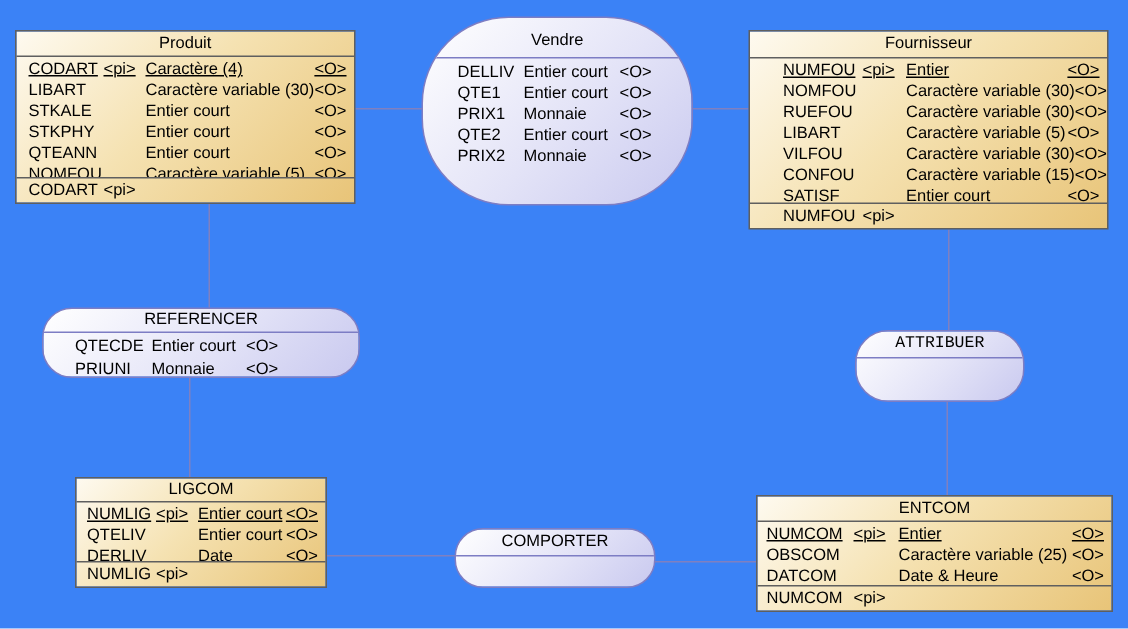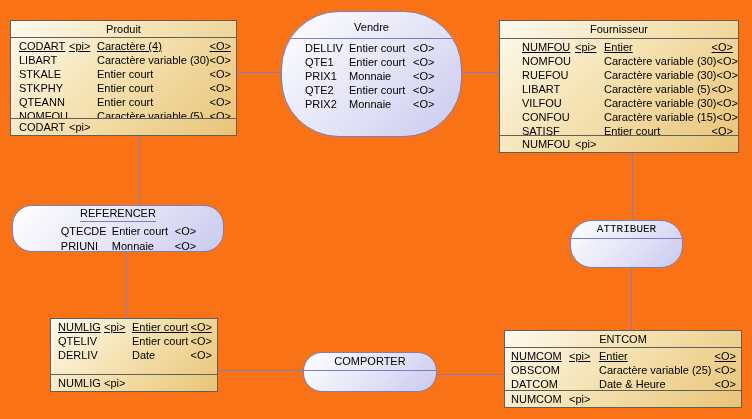--- a/index.html
+++ b/index.html
@@ -1,17 +1,17 @@
 <!DOCTYPE html>
 <html style="--entity-border: #5f5f5f; --entity-fill-light: #fefaf0; --entity-fill-dark: #e8c478; --assoc-border: #7d7dc4; --assoc-fill-light: #ffffff; --assoc-fill-dark: #c9c9ef; --line-color: #8080c0;"><head>
 <meta charset="utf-8">
 <style>
   html,body { margin:0; padding:0; background:#fff; }
   .canvas {
-    position:relative; width:752px; height:419px; background:#f97316;
+    position:relative; width:752px; height:419px; background:#3b82f6;
     font-family:"Liberation Sans", sans-serif; font-size:11px; color:#000;
     overflow:hidden;
   }
   
   .conn { position:absolute; background:var(--line-color,#8080c0); }
   .conn.h { height:1px; }
   .conn.v { width:1px; }
   
   .entity {
     position:absolute; box-sizing:border-box;
@@ -212,21 +212,21 @@
         </div>
 
         <div class="row">
           <span class="c name">PRIX2</span>
           <span class="c type">Monnaie</span>
           <span class="c o2">&lt;O&gt;</span>
         </div>
       </div>
   </div>
 
-  <div class="assoc ass-referencer" style="left:12px;top:205px;width:212px;height:47px;align-items:center;">
+  <div class="assoc ass-referencer" style="left:28px;top:205px;width:212px;height:47px;">
     <div class="a-title">REFERENCER</div>
     <div class="a-attrs">
 
         <div class="row">
           <span class="c name">QTECDE</span>
           <span class="c type">Entier court</span>
           <span class="c o2">&lt;O&gt;</span>
         </div>
 
         <div class="row">
@@ -236,20 +236,21 @@
         </div>
       </div>
   </div>
 
   <div class="assoc ass-attribuer" style="left:570px;top:220px;width:113px;height:48px;">
     <div class="a-title">ATTRIBUER</div>
     <div class="a-attrs"></div>
   </div>
 
   <div class="entity ent-ligcom" style="left:50px;top:318px;width:168px;height:74px;">
+    <div class="e-title" style="height:15px;line-height:15px;">LIGCOM</div>
     <div class="e-attrs">
 
         <div class="row u">
           <span class="c name">NUMLIG</span>
           <span class="c pi">&lt;pi&gt;</span>
           <span class="c type">Entier court</span>
           <span class="c o">&lt;O&gt;</span>
         </div>
 
         <div class="row">

